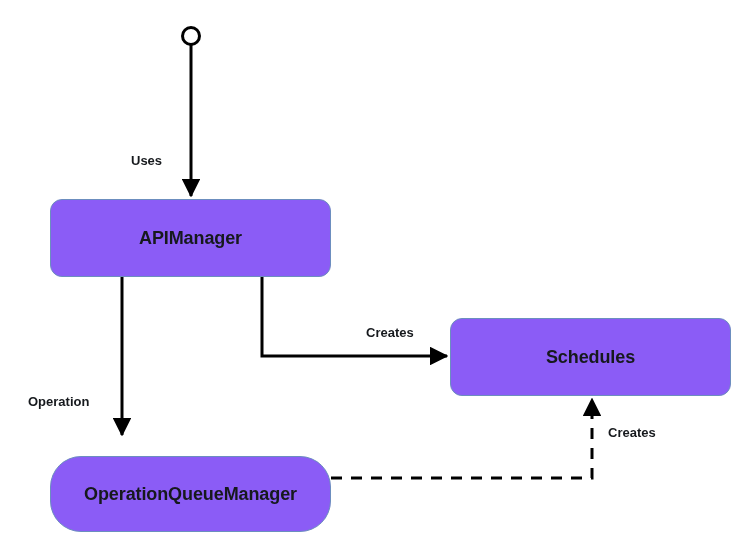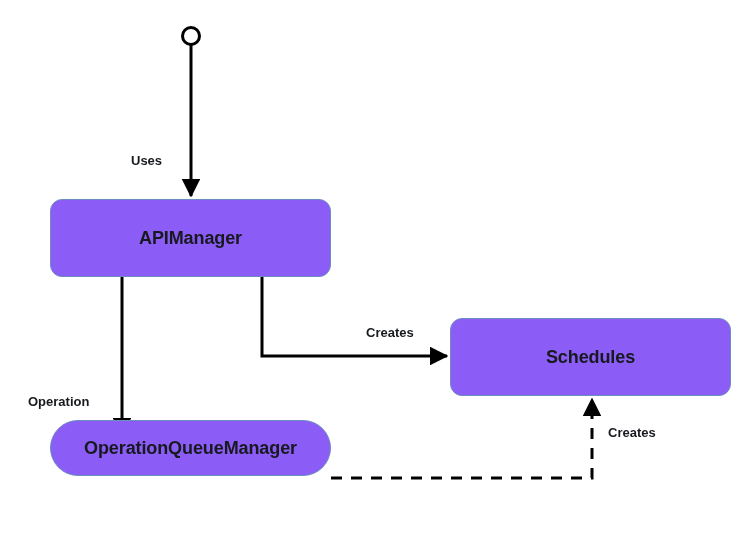--- a/index.html
+++ b/index.html
@@ -48,21 +48,21 @@
     position: absolute;
     font-size: 13px;
     font-weight: bold;
     color: #16191d;
     line-height: 1;
     white-space: nowrap;
   }
   
   #node-apimanager   { left: 50px;  top: 199px; width: 281px; height: 78px; }
   #node-operation    { left: 450px; top: 318px; width: 281px; height: 78px; }
-  #node-opqueue      { left: 50px;  top: 420px; width: 281px; height: 56px; border-radius: 31px; }
+  #node-opqueue      { left: 50px;  top: 456px; width: 281px; height: 76px; border-radius: 31px; }
   
   #label-uses        { left: 131px; top: 154px; }
   #label-creates     { left: 366px; top: 326px; }
   #label-schedules   { left: 28px;  top: 395px; }
   #label-manages     { left: 608px; top: 426px; }
 </style>
 </head>
 <body>
 
 <div id="diagram-root">

